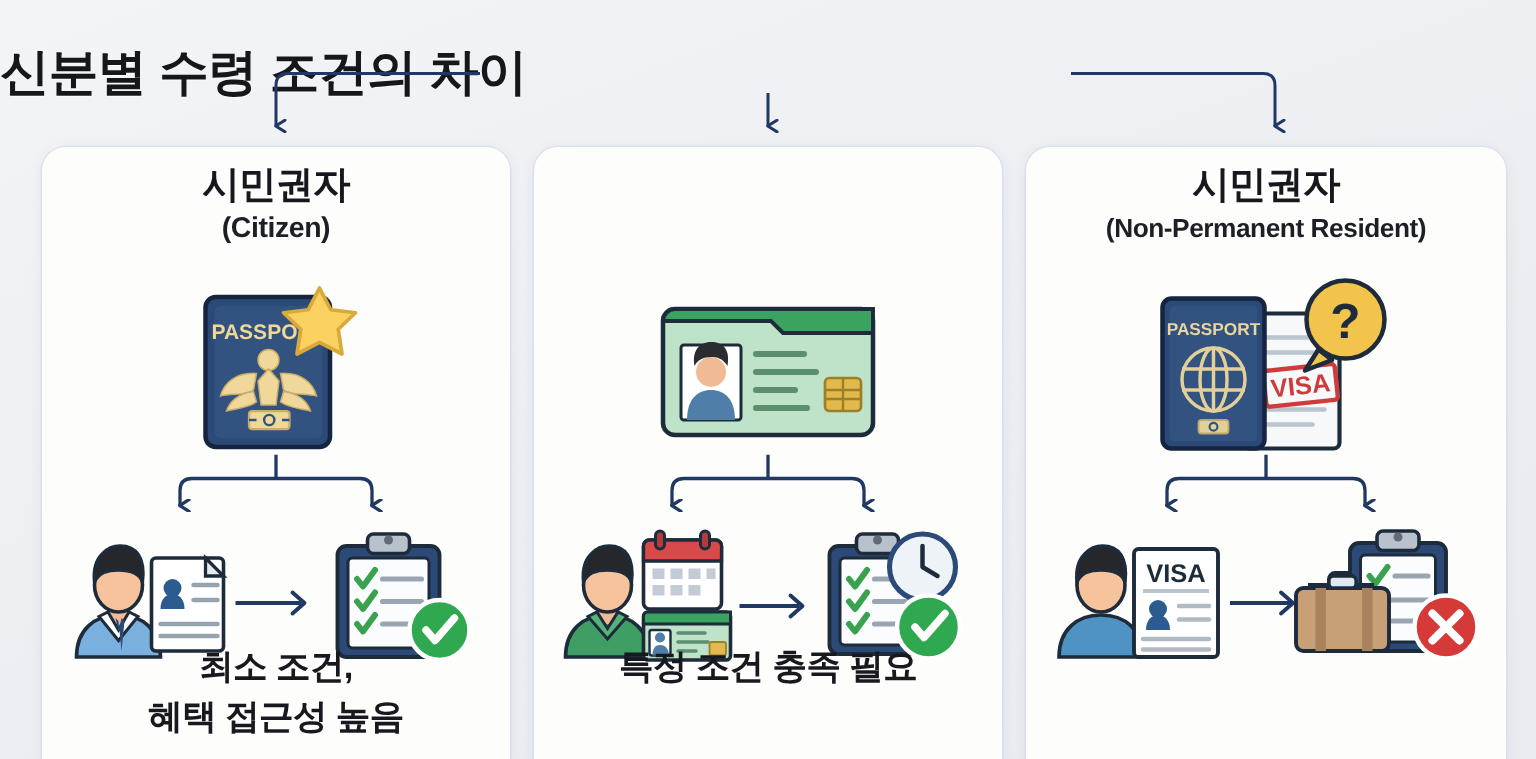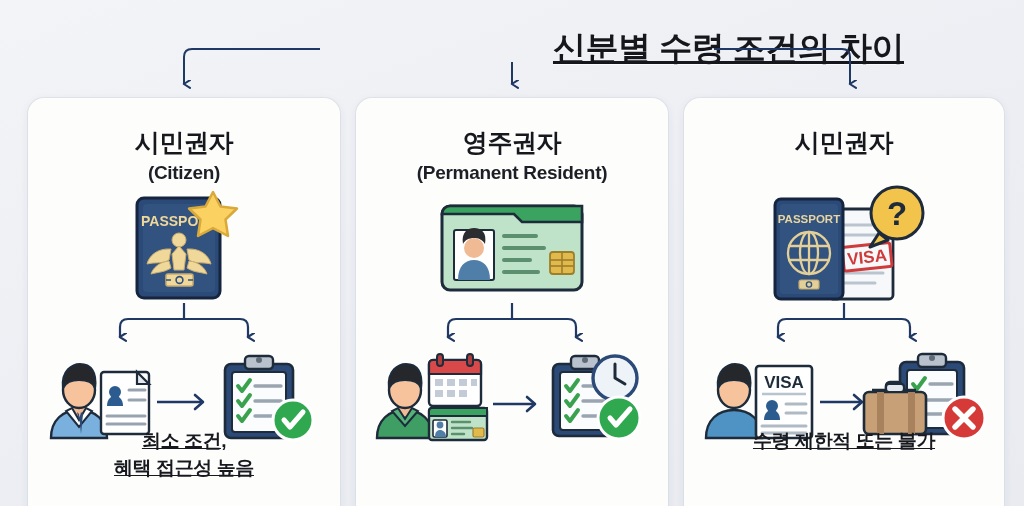--- a/index.html
+++ b/index.html
@@ -12,48 +12,47 @@
   #stage {
     position: relative;
     width: 1024px; height: 506px;
     background: linear-gradient(160deg, #f3f4f7 0%, #eceef3 55%, #e9ebf1 100%);
   }
 
   
   .title {
     position: absolute;
     left: 0; top: 26px; width: 904px;
-    text-align: right;
+    text-align: left;
     font-size: 33px;
     font-weight: 700;
     letter-spacing: -0.5px;
     color: #15171c;
     text-shadow: 0 1px 0 rgba(255,255,255,0.7);
-    text-decoration: underline;
   }
 
   
   .connectors { position: absolute; left: 0; top: 0; width: 1024px; height: 110px; }
 
   
   .card {
     position: absolute;
     top: 98px;
     height: 420px;
     background: #fdfdfc;
     border-radius: 16px 16px 0 0;
     box-shadow: 0 2px 10px rgba(40,50,80,0.07), 0 0 0 1px rgba(225,228,236,0.9);
   }
   #card-0 { left: 28px;  width: 312px; }
   #card-1 { left: 356px; width: 312px; }
   #card-2 { left: 684px; width: 320px; }
 
   .card-head { position: absolute; left: 0; top: 0; width: 100%; text-align: center; }
   .head-ko {
-    margin-top: 28px;
+    margin-top: 8px;
     font-size: 25px;
     font-weight: 700;
     color: #16181d;
     letter-spacing: -0.4px;
   }
   .head-en {
     margin-top: 3px;
     font-size: 19px;
     font-weight: 700;
     color: #1c1f25;
@@ -78,26 +77,25 @@
     left: 0; top: 246px; width: 100%;
     height: 100px;
     display: flex; align-items: center; justify-content: center;
   }
 
   
   .caption {
     position: absolute;
     left: 0; top: 330px; width: 100%;
     text-align: center;
-    font-size: 19px;
+    font-size: 23px;
     font-weight: 700;
     line-height: 1.42;
     color: #17191e;
     letter-spacing: -0.4px;
-    text-decoration: underline;
   }
   .caption .l2 { display: block; }
 </style>
 </head>
 <body>
 
 <div id="stage">
 
   <div class="title">신분별 수령 조건의 차이</div>
 
@@ -199,24 +197,20 @@
       </svg>
     </div>
 
     <div class="caption">
       <span>최소 조건,</span>
       <span class="l2">혜택 접근성 높음</span>
     </div>
   </div>
 
   <div class="card" id="card-1">
-    <div class="card-head">
-      <div class="head-ko">영주권자</div>
-      <div class="head-en">(Permanent Resident)</div>
-    </div>
 
     <div class="icon-main">
       <svg width="160" height="104" viewBox="0 0 160 104" xmlns="http://www.w3.org/2000/svg">
         <rect x="10" y="12" width="140" height="84" rx="8" fill="#bfe3c9" stroke="#1d2b3a" stroke-width="3"></rect>
         <path d="M10,20 a8,8 0 0 1 8,-8 h132 a0,0 0 0 1 0,0 v16 h-60 l-8,-8 h-72 z" fill="#3aa35f" stroke="#1d2b3a" stroke-width="2.6"></path>
         <rect x="22" y="36" width="40" height="50" rx="2" fill="#ffffff" stroke="#1d2b3a" stroke-width="2"></rect>
         <circle cx="42" cy="54" r="10" fill="#f0bb94"></circle>
         <path d="M31,50 C29,38 36,34 42,34 C50,34 55,39 53,50 C50,45 46,44 42,44 C37,44 33,46 31,50 Z" fill="#2b2c30"></path>
         <path d="M26,86 C26,72 33,66 42,66 C51,66 58,72 58,86 Z" fill="#4f7fa8"></path>
         <g stroke="#5b8f6e" stroke-width="4" stroke-linecap="round">
@@ -307,26 +301,28 @@
             <circle cx="248" cy="32" r="22" fill="#eef3f8" stroke="#2c4a77" stroke-width="3.4"></circle>
             <path d="M248,18 v14 l10,6" fill="none" stroke="#1d2b3a" stroke-width="3" stroke-linecap="round" stroke-linejoin="round"></path>
           </g>
           <circle cx="252" cy="72" r="21" fill="#2fa84f" stroke="#ffffff" stroke-width="3"></circle>
           <path d="M243,72 l6,7 l14,-16" fill="none" stroke="#ffffff" stroke-width="5" stroke-linecap="round" stroke-linejoin="round"></path>
         </g>
       </svg>
     </div>
 
     <div class="caption">
+      <span class="l2">특정 조건 충족 필요</span>
     </div>
   </div>
 
   <div class="card" id="card-2">
     <div class="card-head">
       <div class="head-ko">시민권자</div>
+      <div class="head-en small">(Non-Permanent Resident)</div>
     </div>
 
     <div class="icon-main">
       <svg width="170" height="122" viewBox="0 0 170 122" xmlns="http://www.w3.org/2000/svg">
 
         <g>
           <path d="M74,24 h56 a4,4 0 0 1 4,4 v82 a4,4 0 0 1 -4,4 h-56 z" fill="#f6f8fa" stroke="#1d2b3a" stroke-width="2.8"></path>
           <g stroke="#b9c4cf" stroke-width="3" stroke-linecap="round">
             <path d="M82,40 h42"></path>
               <path d="M82,50 h42"></path>
@@ -416,17 +412,16 @@
             <rect x="190" y="38" width="18" height="8" rx="3" fill="#e3e8ee" stroke="#1d2b3a" stroke-width="2.2"></rect>
           </g>
 
           <circle cx="268" cy="72" r="21" fill="#d63a38" stroke="#ffffff" stroke-width="3"></circle>
           <path d="M259,63 l18,18 M277,63 l-18,18" stroke="#ffffff" stroke-width="5.4" stroke-linecap="round"></path>
         </g>
       </svg>
     </div>
 
     <div class="caption">
-      <span class="l2">수령 제한적 또는 불가</span>
     </div>
   </div>
 
 </div>
 
 </body></html>

